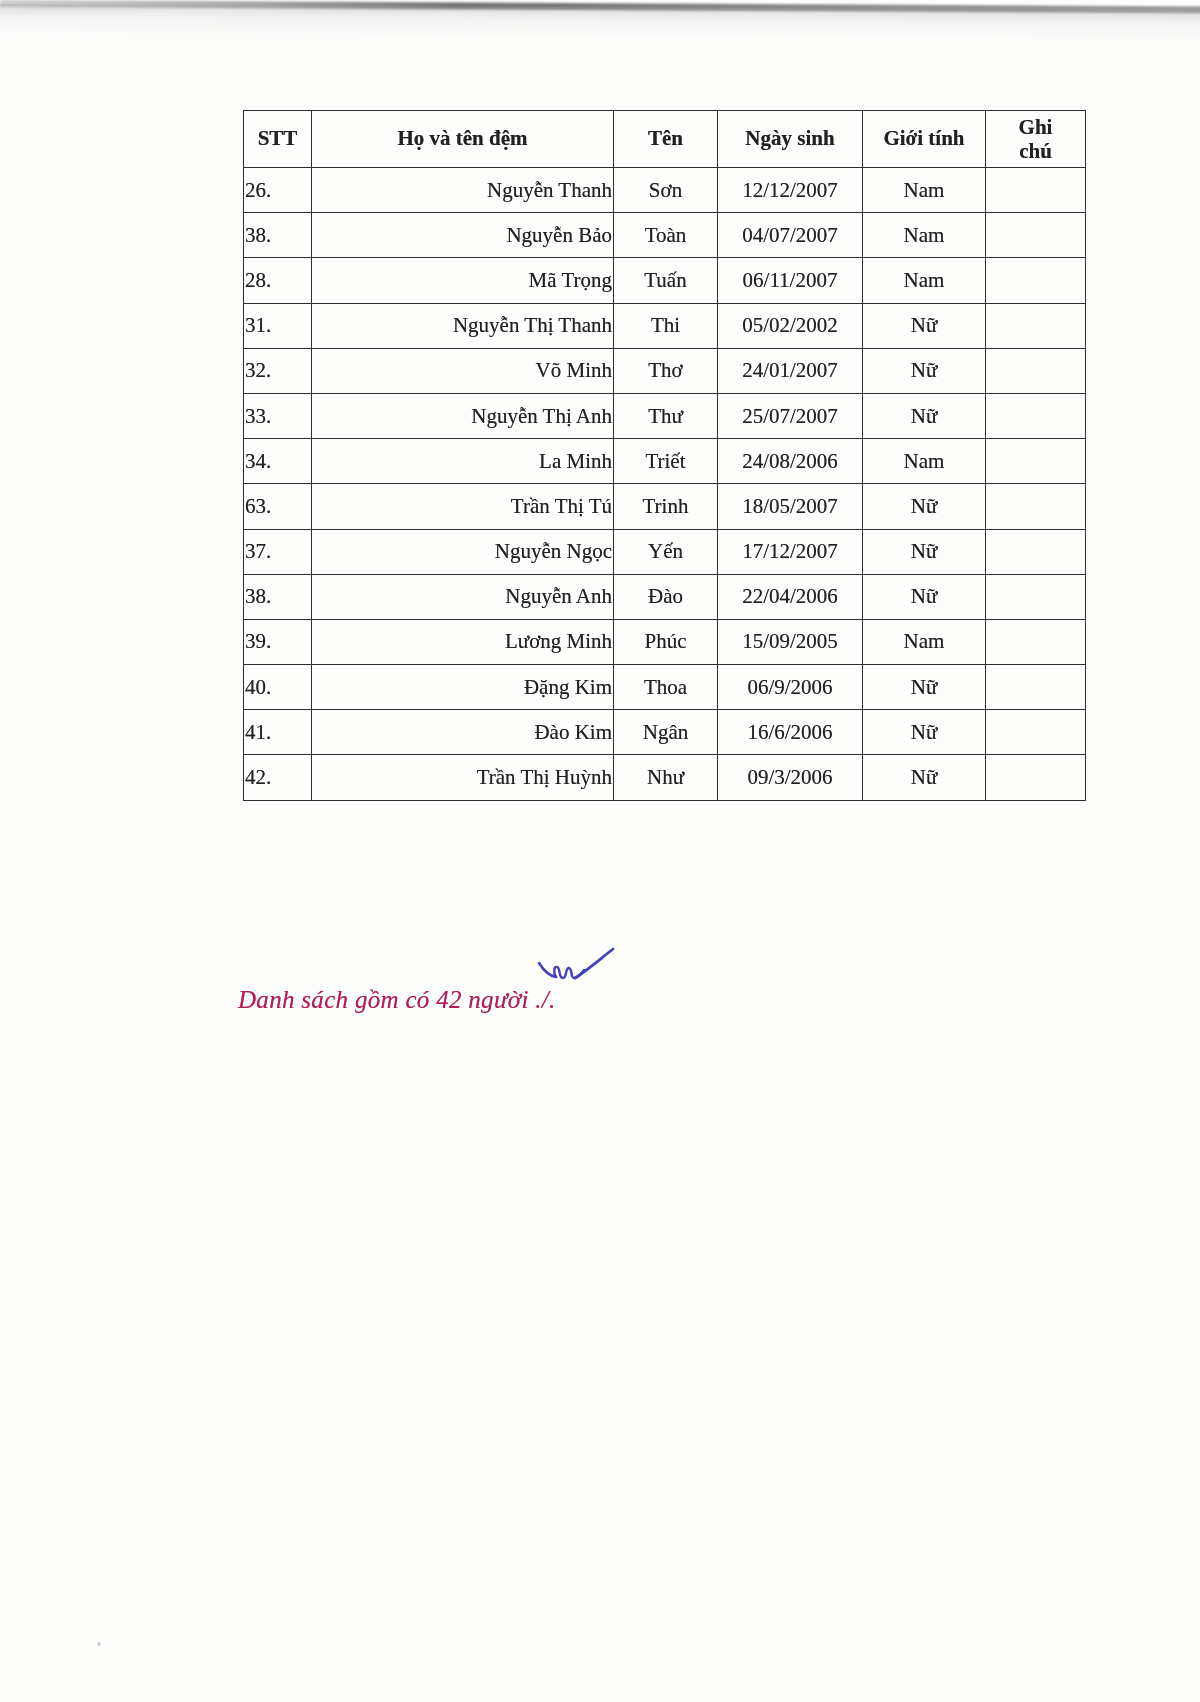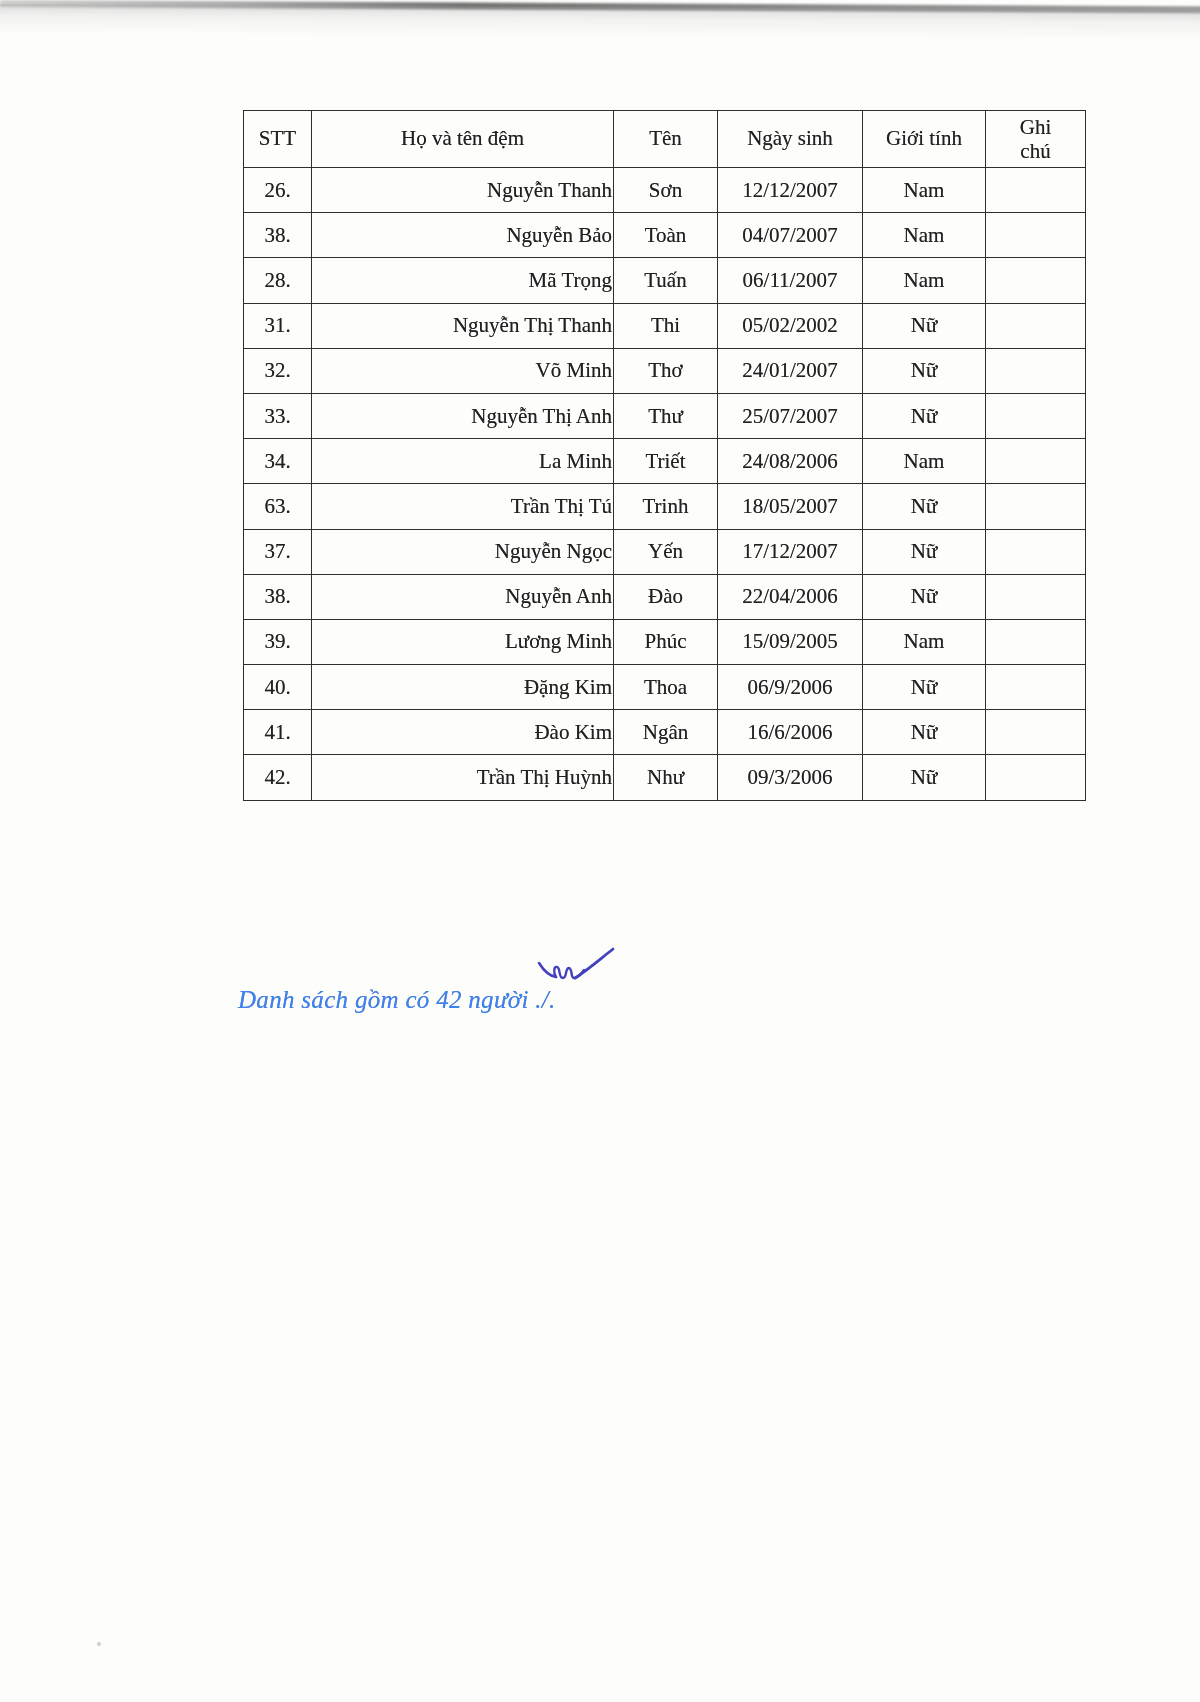--- a/index.html
+++ b/index.html
@@ -48,35 +48,35 @@
   }
   .roster th,.roster td{
     border:1.6px solid #2e2e2e;
     vertical-align:middle;
     text-shadow:0 0 .5px rgba(20,20,20,.55);
     overflow:hidden;
   }
   .roster thead tr{height:57px;}
   .roster tbody tr{height:45.2px;}
   .roster th{
-    font-size:21px;font-weight:normal;text-align:center;
+    font-size:21px;font-weight:bold;text-align:center;
     line-height:1.1;
   }
   .roster td{font-size:21px;}
   .wrap-narrow{display:inline-block;max-width:48px;line-height:1.15;}
-  .col-stt{text-align:center;}
+  .col-stt{}
   .col-ho_va_ten_dem{text-align:right;padding-left:13px;}
   .col-ten,.col-ngay_sinh,.col-gioi_tinh,.col-ghi_chu{text-align:center;}
 
   .footer-note{
     position:absolute;left:238px;top:986px;
     font-style:italic;
     font-size:25px;
     letter-spacing:.3px;
-    color:#3b82f6;
+    color:#be185d;
     text-shadow:0 0 .5px rgba(20,20,20,.5);
   }
   .signature{
     position:absolute;left:537px;top:946px;
     width:82px;height:44px;
   }
 </style>
 </head>
 <body>
 

